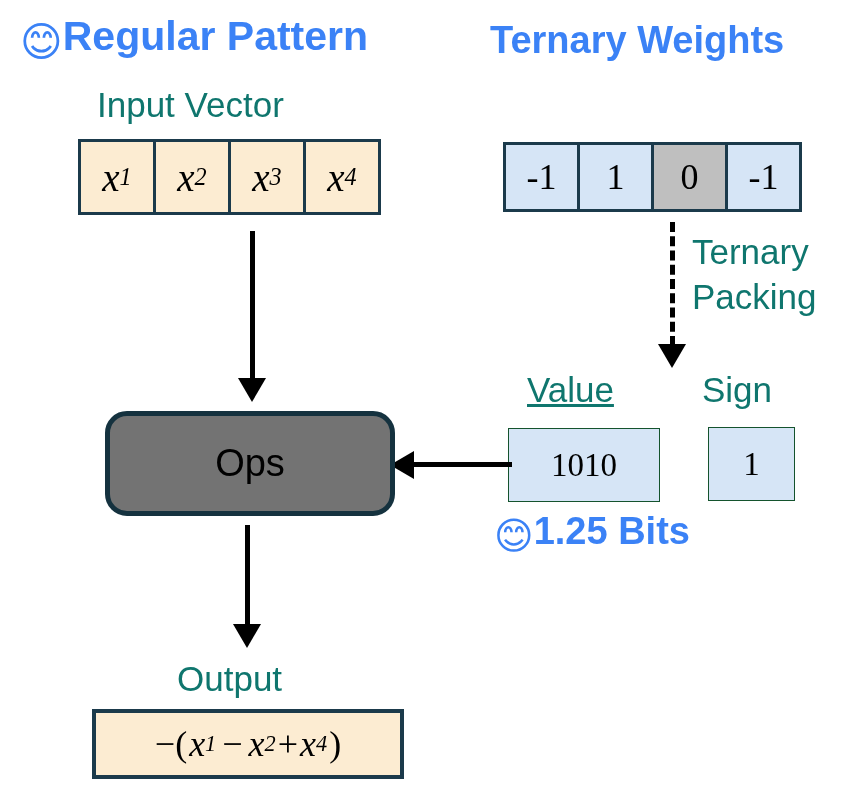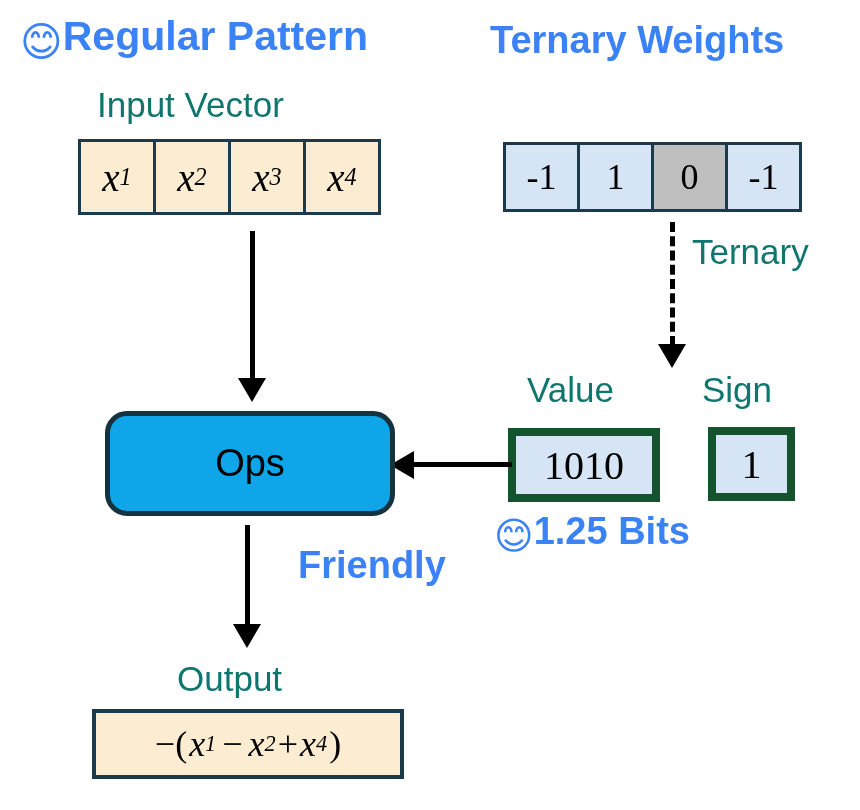--- a/index.html
+++ b/index.html
@@ -64,36 +64,36 @@
     background: #d6e5f6;
     font-size: 36px;
   }
   .cell-weight.zero { background: #bfbfbf; }
 
   .sub { font-size: 0.62em; vertical-align: -0.30em; font-style: italic; }
 
   
   .pbox {
     box-sizing: border-box;
-    border: 8px solid #14532d;
+    border: 1px solid #14532d;
     background: #d6e5f6;
     display: flex;
     align-items: center;
     justify-content: center;
     font-family: "Liberation Serif", serif;
-    font-size: 40px;
+    font-size: 33px;
     color: #000000;
   }
 
   
   .ops {
     box-sizing: border-box;
     border: 5px solid #15323f;
     border-radius: 22px;
-    background: #0ea5e9;
+    background: #737373;
     display: flex;
     align-items: center;
     justify-content: center;
     font-family: "Liberation Sans", sans-serif;
     font-size: 38px;
     color: #000000;
   }
 
   
   .obox {
@@ -180,23 +180,24 @@
   <div class="cell cell-weight">-1</div>
 </div>
 
 <div class="abs" style="left:0; top:0; width:860px; height:810px; pointer-events:none;">
   <div class="shaft-dash" style="left:670px; top:222px; height:124px;"></div>
   <div class="head-down" style="left:658px; top:344px;"></div>
 </div>
 
 <div class="abs caption" style="left:692px; top:233px;">
   <div>Ternary</div>
-</div>
-
-<div class="abs caption" style="left:527px; top:371px;">Value</div>
+  <div style="margin-top:6px;">Packing</div>
+</div>
+
+<div class="abs caption" style="left:527px; top:371px;text-decoration:underline;">Value</div>
 <div class="abs caption" style="left:702px; top:371px;">Sign</div>
 
 <div class="abs pbox" style="left:508px; top:428px; width:152px; height:74px;">1010</div>
 <div class="abs pbox" style="left:708px; top:427px; width:87px; height:74px;">1</div>
 
 <div class="abs" style="left:0; top:0; width:860px; height:810px; pointer-events:none;">
   <div class="shaft-v" style="left:250px; top:231px; height:150px;"></div>
   <div class="head-down" style="left:238px; top:378px;"></div>
 </div>
 
@@ -206,21 +207,20 @@
 </div>
 
 <div class="abs ops" style="left:105px; top:411px; width:290px; height:105px;">Ops</div>
 
 <div class="abs" style="left:0; top:0; width:860px; height:810px; pointer-events:none;">
   <div class="shaft-v" style="left:245px; top:525px; height:105px;"></div>
   <div class="head-down" style="left:233px; top:624px;"></div>
 </div>
 
 <div class="abs callout" style="left:262px; top:541px; font-size:38px;">
-  <div style="margin-top:4px; margin-left:36px;">Friendly</div>
 </div>
 
 <div class="abs callout" style="left:494px; top:511px; font-size:38px;">
   <span class="emoji">😊</span><span>1.25 Bits</span>
 </div>
 
 <div class="abs caption" style="left:177px; top:660px;">Output</div>
 
 <div class="abs obox" style="left:92px; top:709px; width:312px; height:70px;">
   <span class="op">−(</span>

